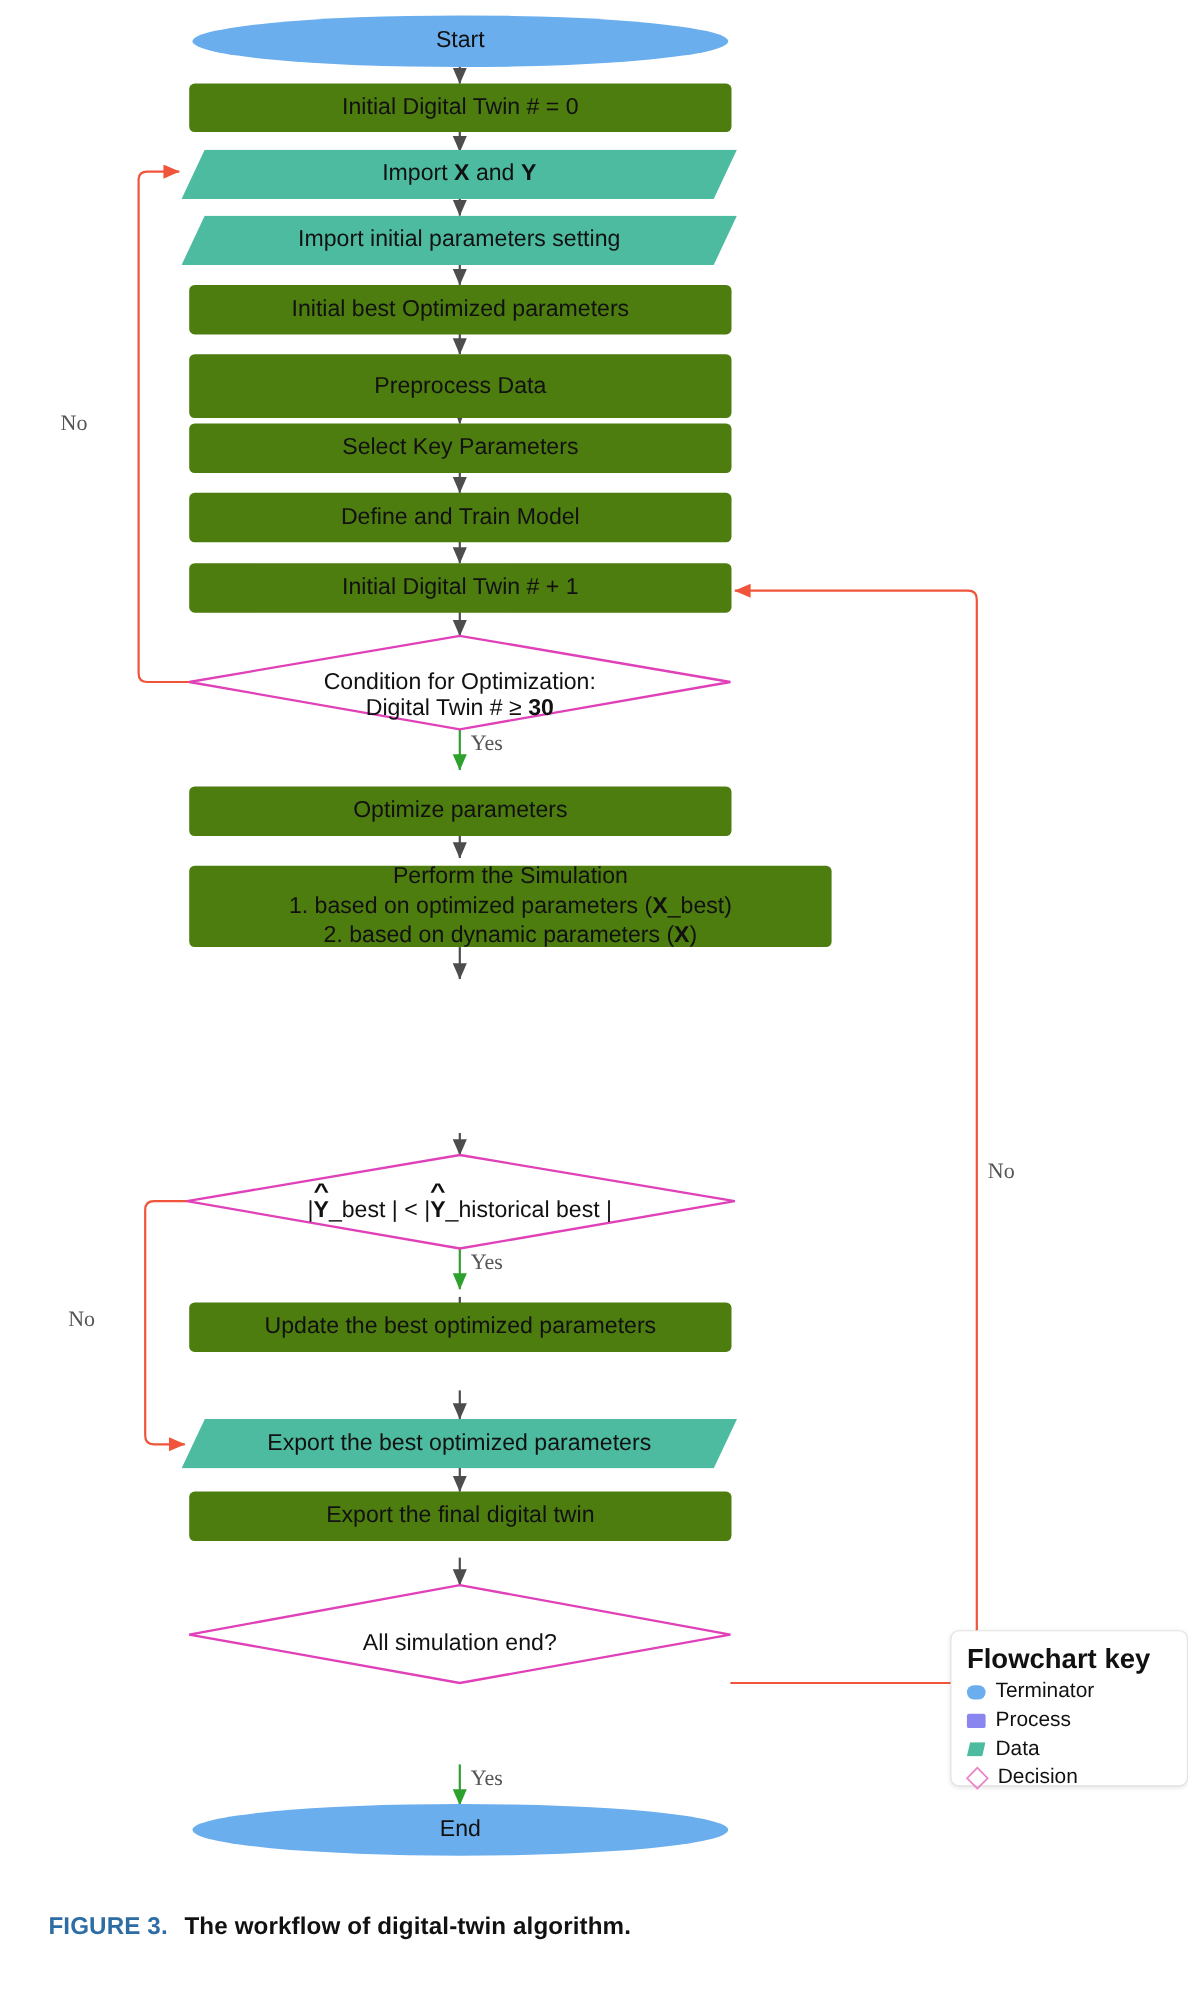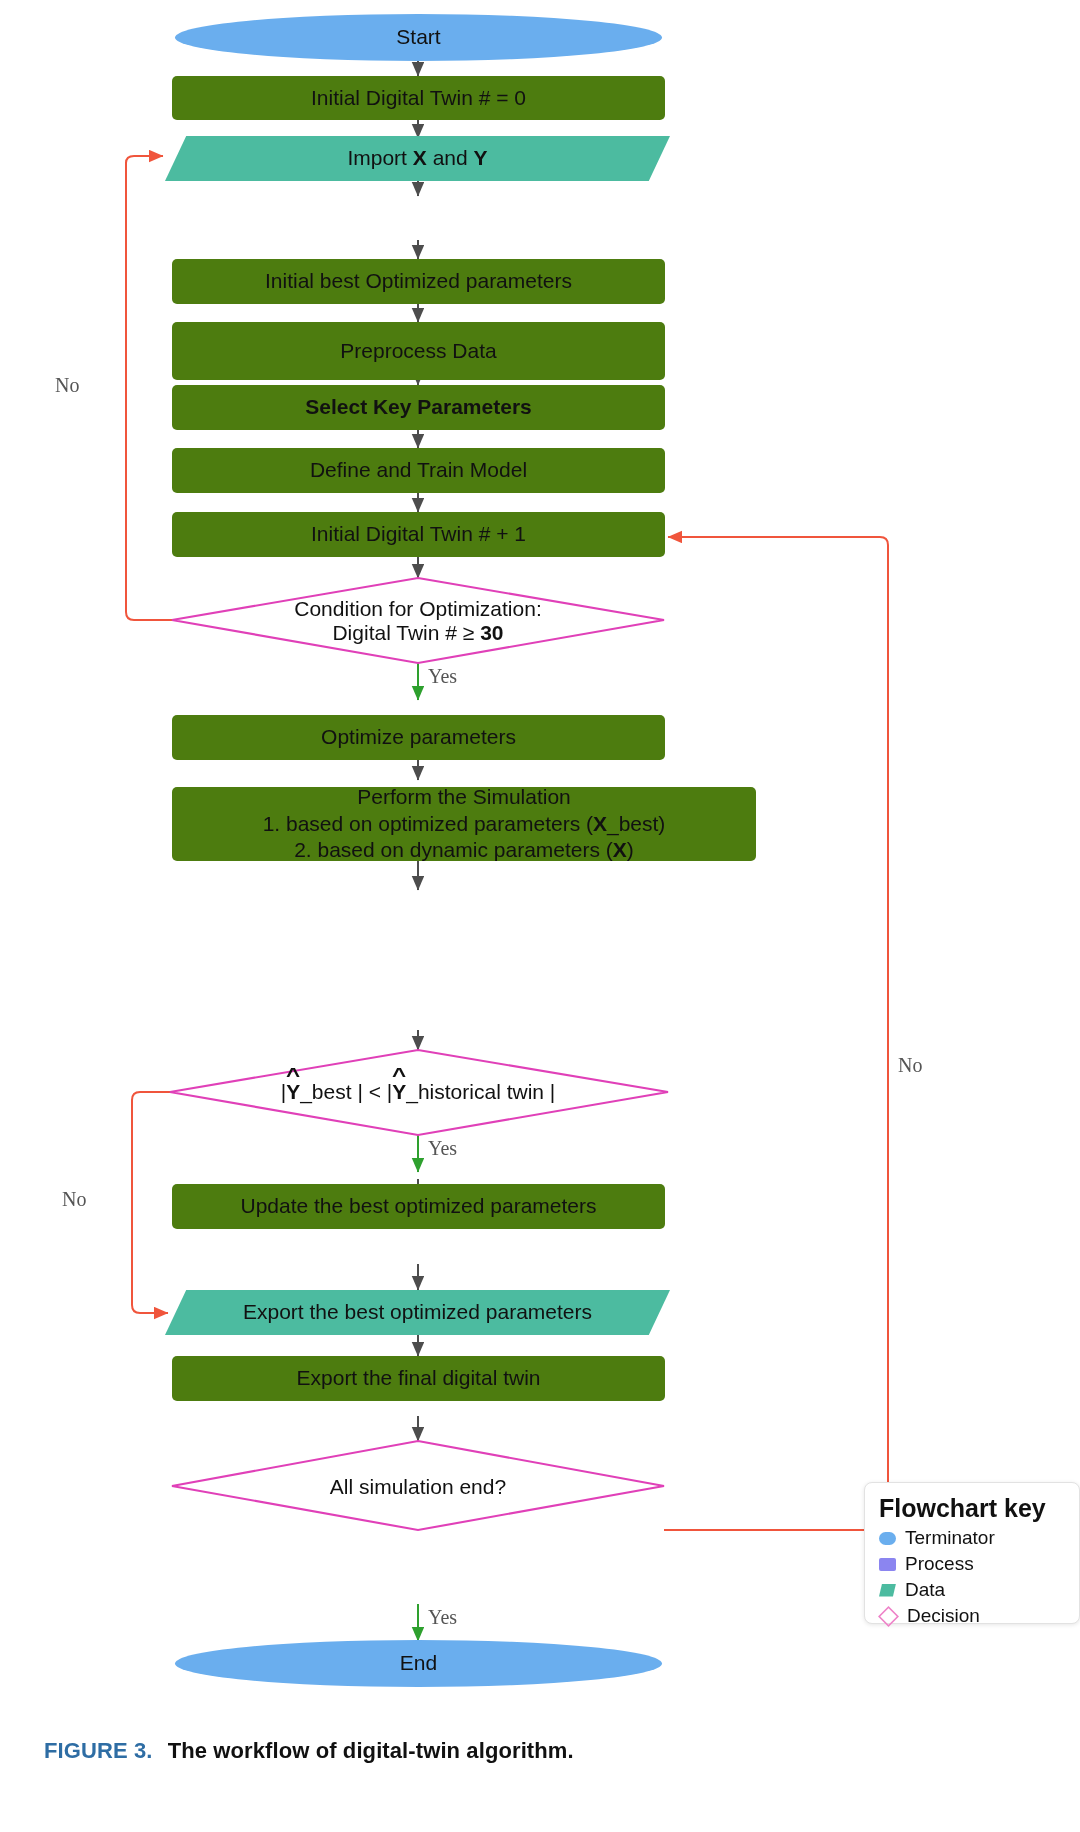--- a/index.html
+++ b/index.html
@@ -17,21 +17,21 @@
         text-align:center;box-sizing:border-box;}
   .node .txt{width:100%;line-height:1.28;}
   
   .terminator{background:#6AAEEE;border-radius:50% / 50%;font-size:21px;color:#111;}
   
   .process{background:#4d7c0f;border-radius:5px;font-size:21px;color:#111;}
   
   .data{background:#4CBBA0;font-size:21px;color:#111;
         clip-path:polygon(4.2% 0%, 100% 0%, 95.8% 100%, 0% 100%);}
   
-  .decision-label{position:absolute;display:flex;align-items:center;justify-content:center;
+  .decision-label{position:absolute;display:flex;align-items:flex-end;justify-content:center;
         text-align:center;font-size:21px;color:#111;}
   .edge-label{position:absolute;font-family:"Liberation Serif", serif;font-size:20px;color:#555;}
   .hat{position:relative;display:inline-block;font-weight:bold;}
   .hat::after{content:"^";position:absolute;left:50%;transform:translateX(-50%) scaleX(1.25);
               top:-0.72em;font-size:0.92em;font-weight:bold;line-height:1;}
   
   #legend{position:absolute;background:#fff;border:1px solid #e2e2e2;border-radius:8px;
           box-shadow:0 1px 4px rgba(0,0,0,0.10);box-sizing:border-box;}
   #legend .lg-title{font-size:25px;font-weight:bold;color:#111;margin:0 0 4px 0;}
   #legend .lg-row{display:flex;align-items:center;gap:9px;margin-top:4px;font-size:19px;color:#111;}
@@ -107,30 +107,33 @@
   </div>
 
   <div class="node process" style="left:172px;top:76px;width:493px;height:44px;">
     <span class="txt"><span>Initial Digital Twin  # = 0</span></span>
   </div>
 
   <div class="node data" style="left:165px;top:136px;width:505px;height:45px;">
     <span class="txt"><span>Import </span><b>X</b><span> and </span><b>Y</b></span>
   </div>
 
+  <div class="node data" style="left:165px;top:196px;width:505px;height:45px;">
+    <span class="txt">Import initial parameters setting</span>
+  </div>
 
   <div class="node process" style="left:172px;top:259px;width:493px;height:45px;">
     <span class="txt">Initial best Optimized parameters</span>
   </div>
 
   <div class="node process" style="left:172px;top:322px;width:493px;height:58px;">
     <span class="txt">Preprocess Data</span>
   </div>
 
-  <div class="node process" style="left:172px;top:385px;width:493px;height:45px;font-weight:bold;">
+  <div class="node process" style="left:172px;top:385px;width:493px;height:45px;">
     <span class="txt">Select Key Parameters</span>
   </div>
 
   <div class="node process" style="left:172px;top:448px;width:493px;height:45px;">
     <span class="txt">Define and Train Model</span>
   </div>
 
   <div class="node process" style="left:172px;top:512px;width:493px;height:45px;">
     <span class="txt">Initial Digital Twin  # + 1</span>
   </div>
@@ -148,21 +151,21 @@
 
   <div class="node process" style="left:172px;top:787px;width:584px;height:74px;">
     <span class="txt">
       <span>Perform the Simulation</span><br>
       <span>1. based on optimized parameters (</span><b>X</b><span>_best)</span><br>
       <span>2. based on dynamic parameters (</span><b>X</b><span>)</span>
     </span>
   </div>
 
   <div class="decision-label" style="left:203px;top:1072px;width:430px;height:40px;">
-    <span class="txt"><span>|</span><span class="hat">Y</span><span>_best | &lt; |</span><span class="hat">Y</span><span>_historical twin |</span></span>
+    <span class="txt"><span>|</span><span class="hat">Y</span><span>_best | &lt; |</span><span class="hat">Y</span><span>_historical best |</span></span>
   </div>
 
   <div class="node process" style="left:172px;top:1184px;width:493px;height:45px;">
     <span class="txt">Update the best optimized parameters</span>
   </div>
 
   <div class="node data" style="left:165px;top:1290px;width:505px;height:45px;">
     <span class="txt">Export the best optimized parameters</span>
   </div>
 

